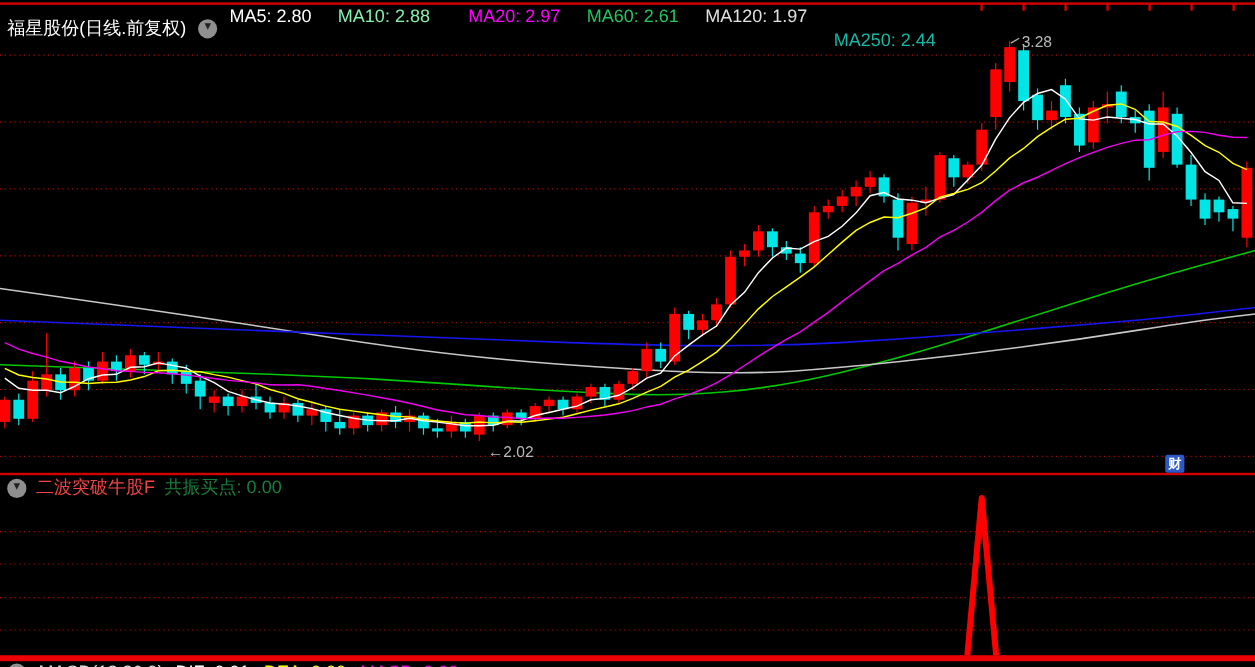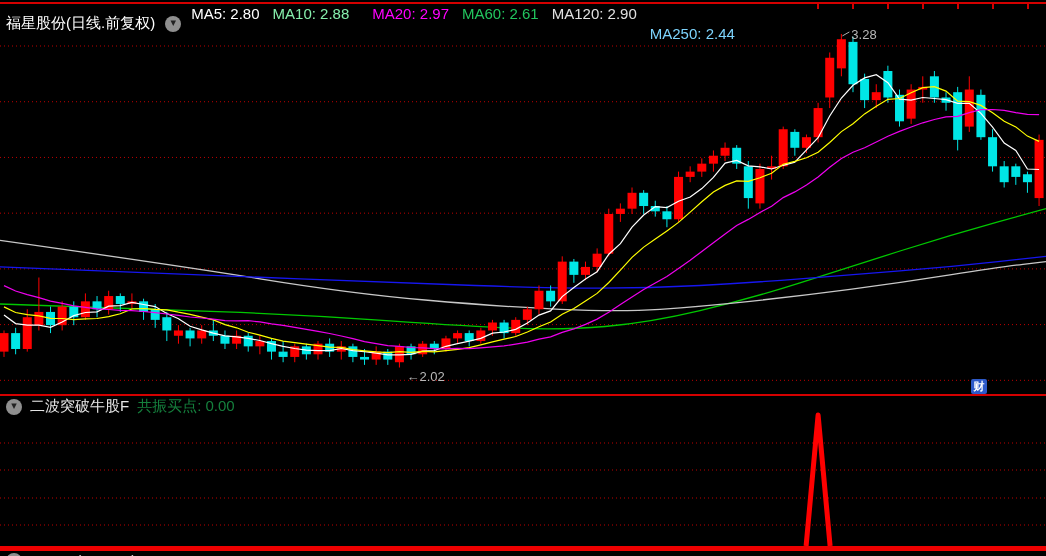--- a/index.html
+++ b/index.html
@@ -7,31 +7,31 @@
           font-family:"Liberation Sans","DejaVu Sans",sans-serif;}
   .topline{position:absolute;left:0;top:2px;width:1046px;height:2px;background:#d40000;}
   .toptick{position:absolute;top:3px;width:2px;height:6px;background:#d40000;}
   .hdr{position:absolute;left:6px;top:5px;display:flex;align-items:center;gap:10px;
        font-size:15px;white-space:nowrap;}
   .hdr .title{color:#ffffff;}
   .circle-ico{display:inline-flex;align-items:center;justify-content:center;
       width:16px;height:16px;border-radius:50%;background:#8f8f8f;color:#222;
       font-size:11px;line-height:1;font-weight:bold;cursor:pointer;}
   .circle-ico span{margin-top:-3px;}
-  .ma-readouts{display:flex;gap:13px;}
+  .ma-readouts{display:flex;gap:22px;}
   svg{position:absolute;left:0;display:block;}
   #main-chart{top:26px;}
   #ind-chart{top:412px;}
   .divider{position:absolute;left:0;width:1046px;height:2px;background:#d40000;}
   .watermark{position:absolute;left:971px;top:379px;width:16px;height:15px;background:#2d59c8;
       color:#fff;font-size:11px;font-weight:bold;display:flex;align-items:center;
       justify-content:center;border-radius:2px;z-index:5;}
   .ind-hdr{position:absolute;left:6px;top:397px;display:flex;align-items:center;gap:8px;
       font-size:15px;white-space:nowrap;z-index:6;}
-  .ind-hdr .ind-name{color:#e5e5e5;}
+  .ind-hdr .ind-name{color:#ef4444;}
   .ind-hdr .sig{color:#15803d;}
   .baseline{position:absolute;left:0;top:546px;width:1046px;height:5px;background:#ee0000;}
   .bottom-strip{position:absolute;left:0;top:551px;width:1046px;height:5px;overflow:hidden;z-index:7;}
   .bottom-inner{position:absolute;left:6px;top:1px;display:flex;align-items:center;gap:10px;
       font-size:15px;white-space:nowrap;}
   .bfields{display:flex;gap:12px;}
 </style>
 </head>
 <body>
 
@@ -50,22 +50,22 @@
   <div class="hdr">
     <span class="title">福星股份(日线.前复权)</span>
     <span class="circle-ico">
         <span>▾</span>
       </span>
     <span class="ma-readouts" id="ma-readouts">
         <span style="color: rgb(255, 255, 255);">MA5: 2.80</span>
         <span style="color: #86efac;">MA10: 2.88</span>
         <span style="color: rgb(255, 0, 255); margin-left: 10px;">MA20: 2.97</span>
         <span style="color: #22c55e;">MA60: 2.61</span>
-        <span style="color: rgb(224, 224, 224);">MA120: 2.90</span>
-        <span style="color: #7dd3fc; margin-top: 20px;">MA250: 2.44</span>
+        <span style="color: rgb(224, 224, 224);">MA120: 1.97</span>
+        <span style="color: #14b8a6; margin-top: 20px;">MA250: 2.44</span>
       </span>
   </div>
 
   <svg id="main-chart" width="1046" height="368">
       <line x1="0" y1="20" x2="1046" y2="20" stroke="#be0000" stroke-width="1" stroke-dasharray="1 3"></line>
       <line x1="0" y1="75.72" x2="1046" y2="75.72" stroke="#be0000" stroke-width="1" stroke-dasharray="1 3"></line>
       <line x1="0" y1="131.44" x2="1046" y2="131.44" stroke="#be0000" stroke-width="1" stroke-dasharray="1 3"></line>
       <line x1="0" y1="187.16" x2="1046" y2="187.16" stroke="#be0000" stroke-width="1" stroke-dasharray="1 3"></line>
       <line x1="0" y1="242.88" x2="1046" y2="242.88" stroke="#be0000" stroke-width="1" stroke-dasharray="1 3"></line>
       <line x1="0" y1="298.6" x2="1046" y2="298.6" stroke="#be0000" stroke-width="1" stroke-dasharray="1 3"></line>

